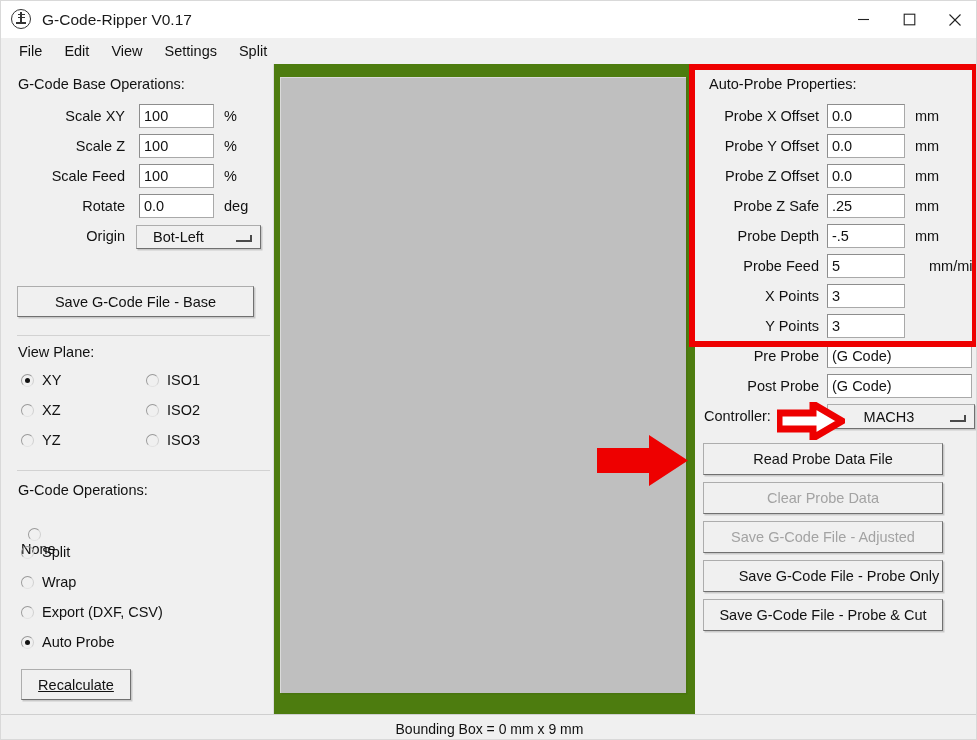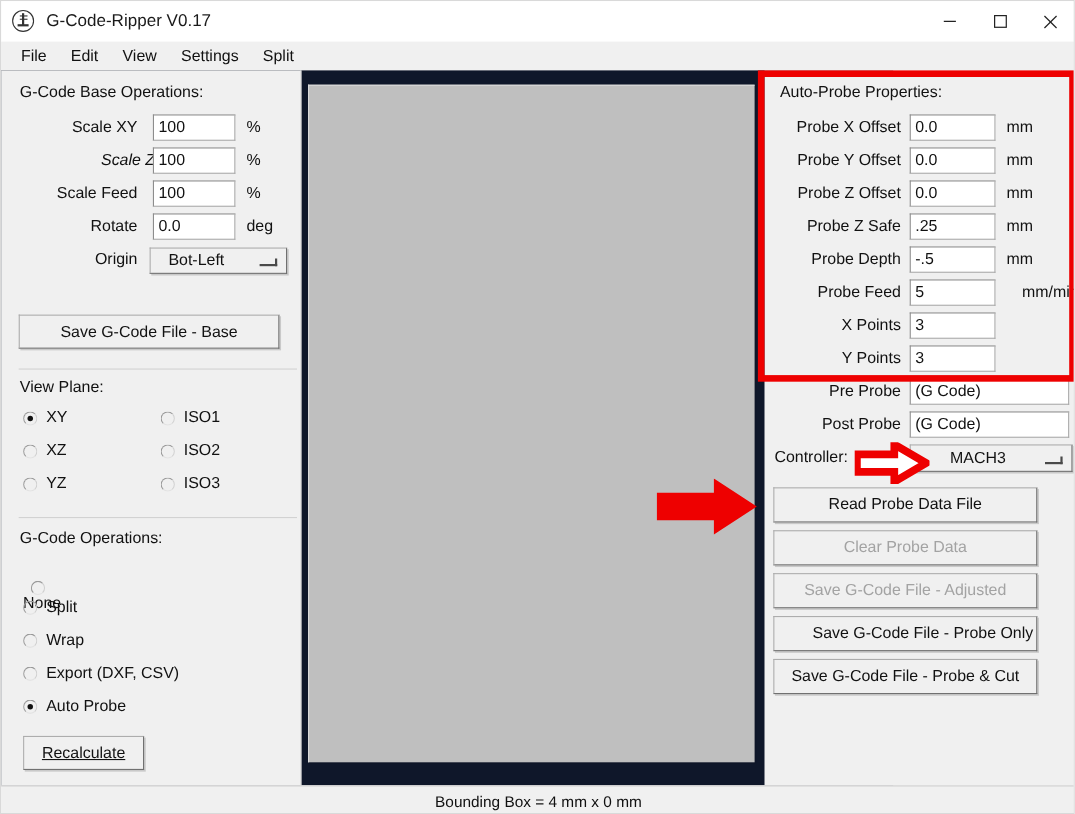--- a/index.html
+++ b/index.html
@@ -103,21 +103,21 @@
     margin-right: 2px;
     white-space: nowrap;
   }
   .menu-item:first-child { margin-left: 8px; }
 
   
   #body-area {
     position: absolute;
     left: 0; top: 63px;
     width: 811px; height: 650px;
-    background: #0f172a;
+    background: #4d7c0f;
   }
 
   
   #left-panel {
     position: absolute;
     left: 0; top: 0;
     width: 272px; height: 650px;
     background: #f0f0f0;
     border-right: 1px solid #dcdcdc;
   }
@@ -334,21 +334,21 @@
   <div id="body-area">
 
     <div id="left-panel">
 
       <div class="section-title" style="left:17px; top:12px;">G-Code Base Operations:</div>
 
       <div class="lbl" style="left:0px; top:44px; width:124px;">Scale XY</div>
       <div class="tkentry" style="left:138px; top:40px; width:75px; height:24px;">100</div>
       <div class="unit" style="left:223px; top:44px;">%</div>
 
-      <div class="lbl" style="left:16px; top:74px; width:124px;font-style:italic;">Scale Z</div>
+      <div class="lbl" style="left:0px; top:74px; width:124px;">Scale Z</div>
       <div class="tkentry" style="left:138px; top:70px; width:75px; height:24px;">100</div>
       <div class="unit" style="left:223px; top:74px;">%</div>
 
       <div class="lbl" style="left:0px; top:104px; width:124px;">Scale Feed</div>
       <div class="tkentry" style="left:138px; top:100px; width:75px; height:24px;">100</div>
       <div class="unit" style="left:223px; top:104px;">%</div>
 
       <div class="lbl" style="left:0px; top:134px; width:124px;">Rotate</div>
       <div class="tkentry" style="left:138px; top:130px; width:75px; height:24px;">0.0</div>
       <div class="unit" style="left:223px; top:134px;">deg</div>
@@ -468,21 +468,21 @@
 
       <div class="tkbutton" style="left:8px; top:379px; width:240px; height:32px;">Read Probe Data File</div>
       <div class="tkbutton disabled" style="left:8px; top:418px; width:240px; height:32px;">Clear Probe Data</div>
       <div class="tkbutton disabled" style="left:8px; top:457px; width:240px; height:32px;">Save G-Code File - Adjusted</div>
       <div class="tkbutton" style="left:8px; top:496px; width:240px; height:32px;padding-left:32px;">Save G-Code File - Probe Only</div>
       <div class="tkbutton" style="left:8px; top:535px; width:240px; height:32px;">Save G-Code File - Probe &amp; Cut</div>
     </div>
   </div>
 
   <div id="status-bar">
-    <span class="stxt">Bounding Box = 4 mm  x 0 mm</span>
+    <span class="stxt">Bounding Box = 0 mm  x 9 mm</span>
   </div>
 
   <div id="annotations">
 
     <div id="highlight-box"></div>
 
     <svg id="arrow-canvas-solid" width="92" height="52" viewBox="0 0 92 52">
       <polygon points="0,13 52,13 52,0 91,25.5 52,51 52,38 0,38" fill="#ee0000"></polygon>
     </svg>
 

